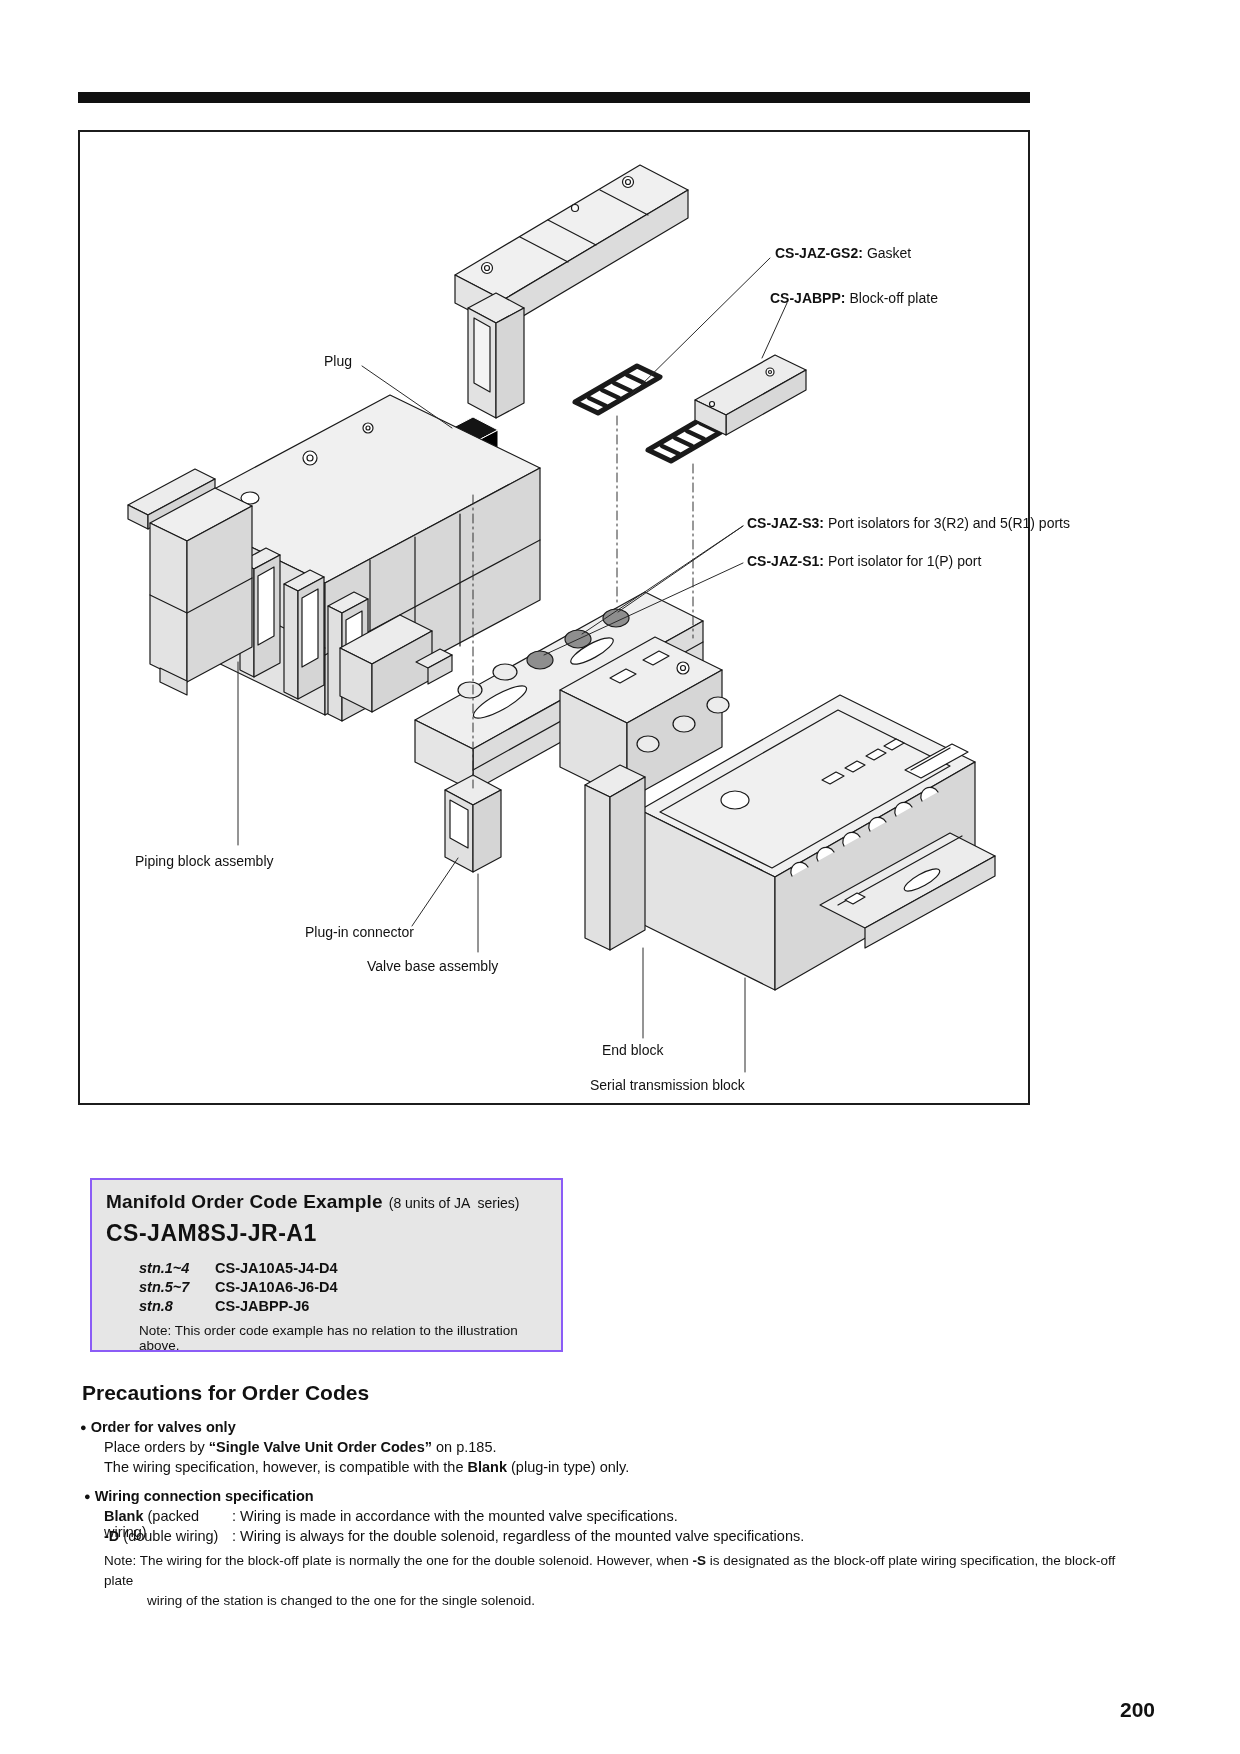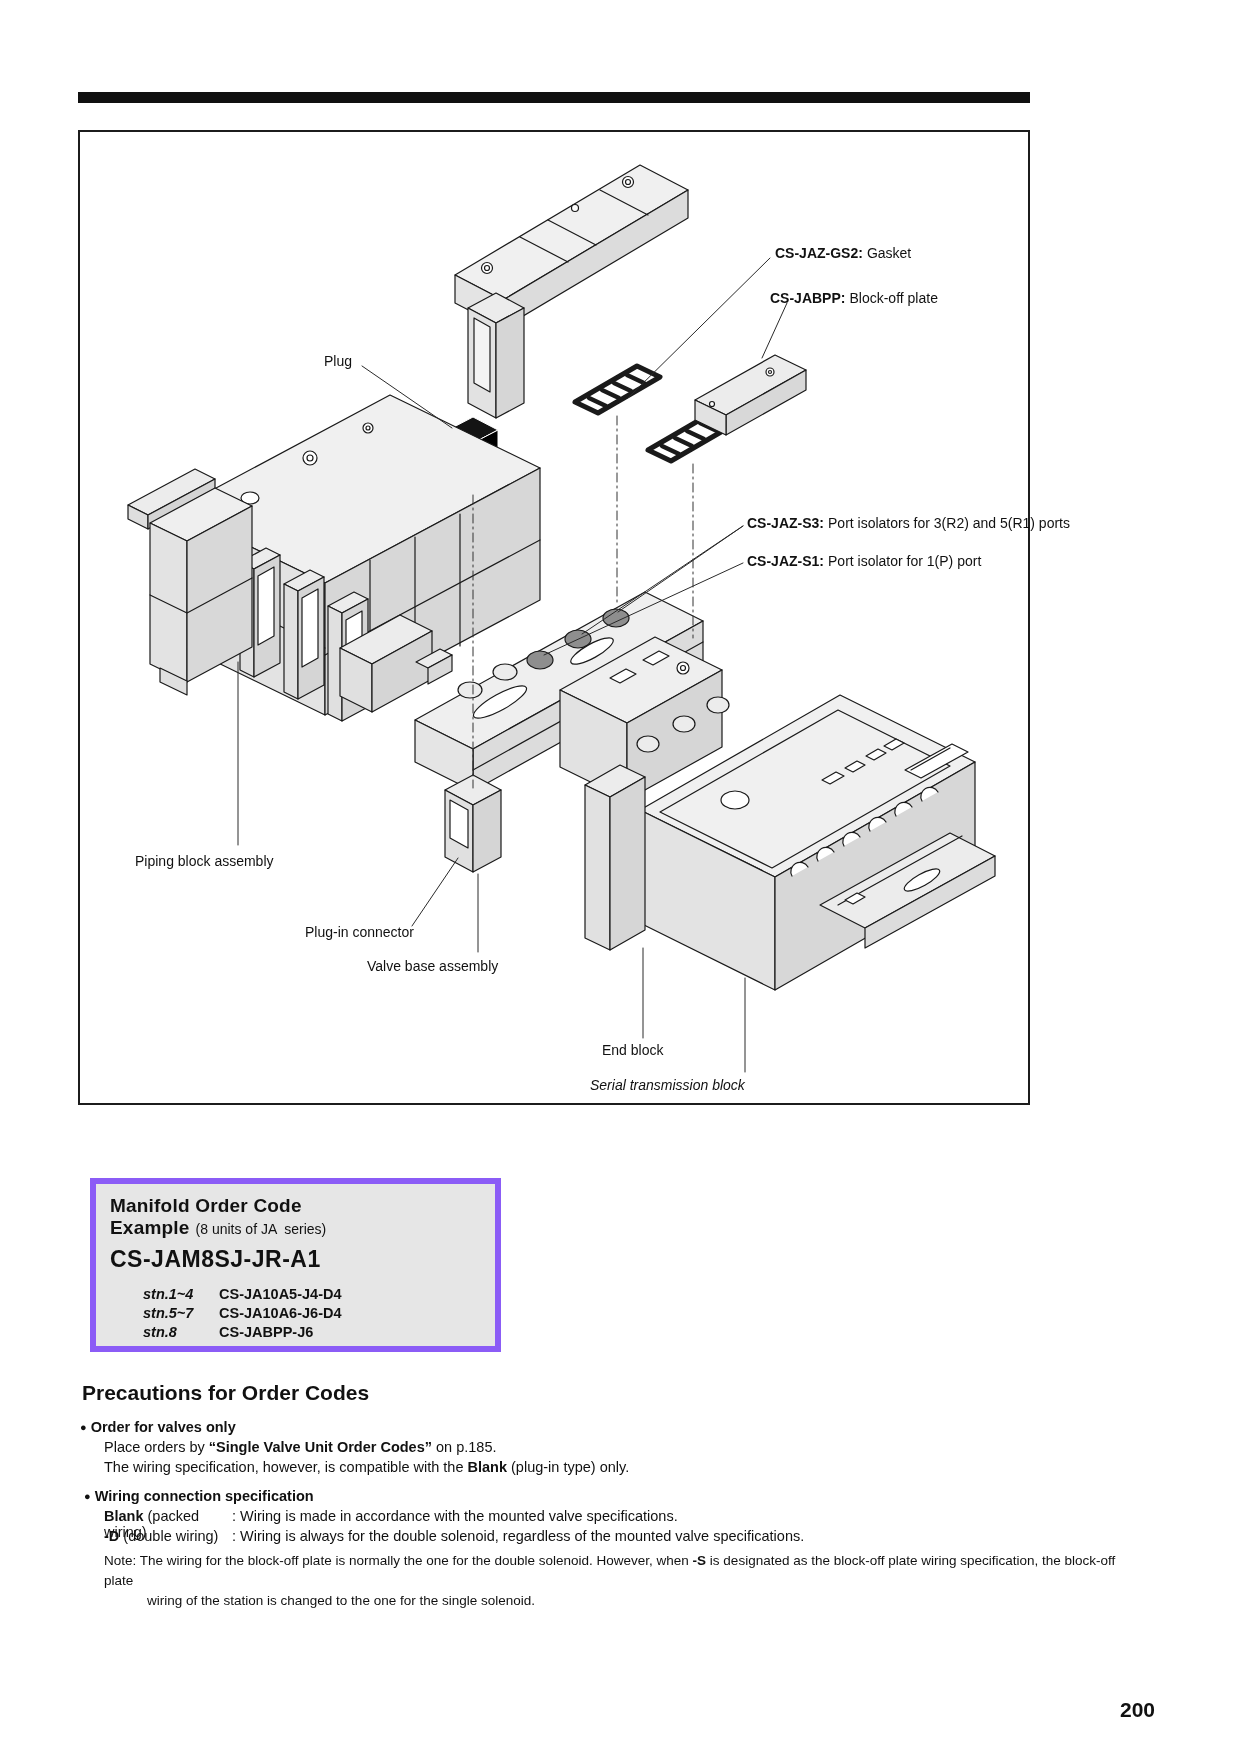--- a/index.html
+++ b/index.html
@@ -11,21 +11,21 @@
   
   .topbar{left:78px;top:92px;width:952px;height:11px;background:#101010;}
   
   .frame{left:78px;top:130px;width:948px;height:971px;border:2px solid #1c1c1c;background:#fff;}
   .frame svg{display:block;}
   
   .dlabel{position:absolute;font-size:14px;line-height:16px;color:#111;white-space:nowrap;z-index:3;}
   .dlabel .b{font-weight:bold;}
   .dlabel .d{margin-left:4px;}
   
-  .orderbox{left:90px;top:1178px;width:411px;height:174px;background:#e6e6e6;border:6px solid #8b5cf6;box-sizing:border-box;}
+  .orderbox{left:90px;top:1178px;width:473px;height:174px;background:#e6e6e6;border:2px solid #8b5cf6;box-sizing:border-box;}
   .ob-titlerow{margin:11px 0 0 14px;}
   .ob-title{font-size:19px;font-weight:bold;letter-spacing:0.2px;}
   .ob-suffix{font-size:14px;margin-left:6px;white-space:pre;}
   .ob-code{margin:7px 0 12px 14px;font-size:23px;font-weight:bold;letter-spacing:0.5px;}
   .stn-row{margin-left:47px;font-size:14.5px;font-weight:bold;line-height:19px;display:flex;}
   .stn-row .stn{width:76px;font-style:italic;}
   .ob-note{margin:7px 0 0 47px;font-size:13.5px;}
   
   .prec-title{left:82px;top:1381px;font-size:21px;font-weight:bold;}
   .bullet-line{position:absolute;font-size:14.5px;font-weight:bold;}
@@ -251,39 +251,40 @@
 
 <div class="dlabel" style="left:324px;top:353px;"><span>Plug</span></div>
 <div class="dlabel" style="left:775px;top:245px;"><span class="b">CS-JAZ-GS2:</span><span class="d">Gasket</span></div>
 <div class="dlabel" style="left:770px;top:290px;"><span class="b">CS-JABPP:</span><span class="d">Block-off plate</span></div>
 <div class="dlabel" style="left:747px;top:515px;"><span class="b">CS-JAZ-S3:</span><span class="d">Port isolators for 3(R2) and 5(R1) ports</span></div>
 <div class="dlabel" style="left:747px;top:553px;"><span class="b">CS-JAZ-S1:</span><span class="d">Port isolator for 1(P) port</span></div>
 <div class="dlabel" style="left:135px;top:853px;"><span>Piping block assembly</span></div>
 <div class="dlabel" style="left:305px;top:924px;"><span>Plug-in connector</span></div>
 <div class="dlabel" style="left:367px;top:958px;"><span>Valve base assembly</span></div>
 <div class="dlabel" style="left:602px;top:1042px;"><span>End block</span></div>
-<div class="dlabel" style="left:590px;top:1077px;font-style:italic;"><span>Serial transmission block</span></div>
+<div class="dlabel" style="left:590px;top:1077px;"><span>Serial transmission block</span></div>
 
 <div class="abs orderbox">
   <div class="ob-titlerow">
     <span class="ob-title">Manifold Order Code Example</span><span class="ob-suffix">(8 units of JA  series)</span>
   </div>
   <div class="ob-code">CS-JAM8SJ-JR-A1</div>
   <div class="stn-row">
     <span class="stn">stn.1~4</span>
       <span>CS-JA10A5-J4-D4</span>
   </div>
   <div class="stn-row">
     <span class="stn">stn.5~7</span>
       <span>CS-JA10A6-J6-D4</span>
   </div>
   <div class="stn-row">
     <span class="stn">stn.8</span>
       <span>CS-JABPP-J6</span>
   </div>
+  <div class="ob-note">Note: This order code example has no relation to the illustration above.</div>
 </div>
 
 <div class="abs prec-title">Precautions for Order Codes</div>
 
 <div class="bullet-line" style="left:80px;top:1419px;text-align:right;">
   <span class="bullet-ico">●</span><span>Order for valves only</span>
 </div>
 <div class="bodyline" style="left:104px;top:1439px;">
   <span>Place orders by </span><span class="bld">“Single Valve Unit Order Codes”</span><span> on p.185.</span>
 </div>

